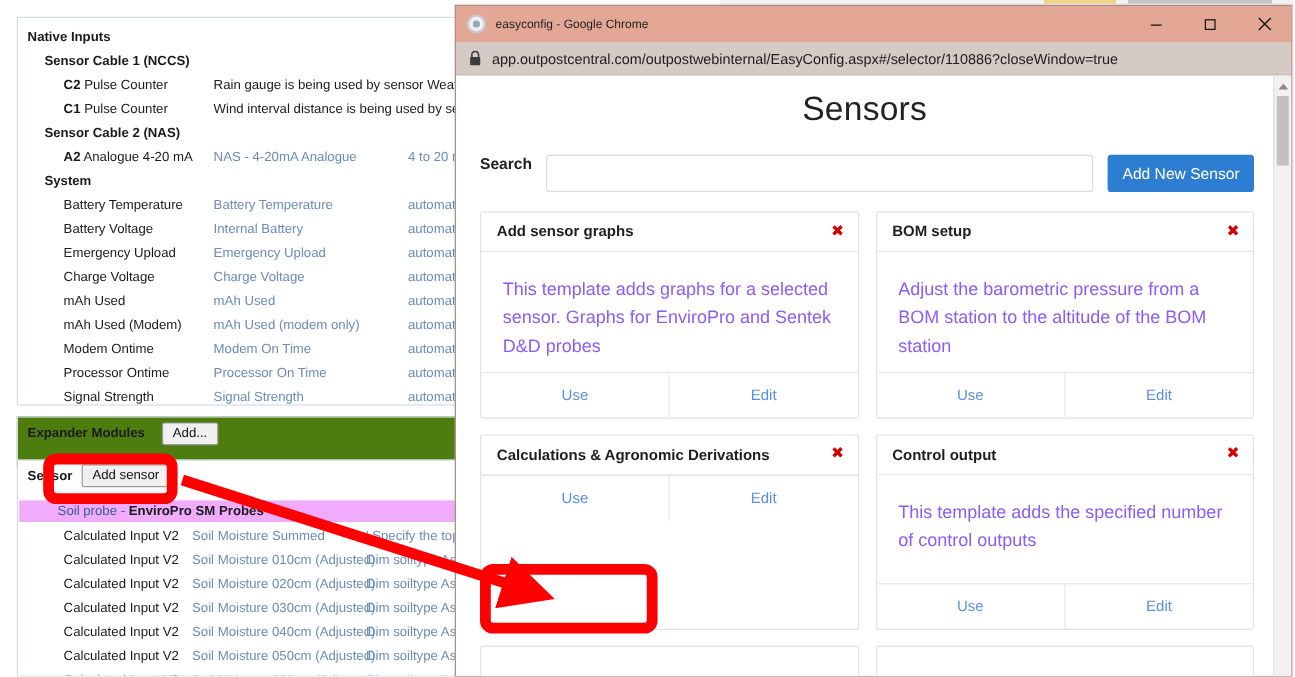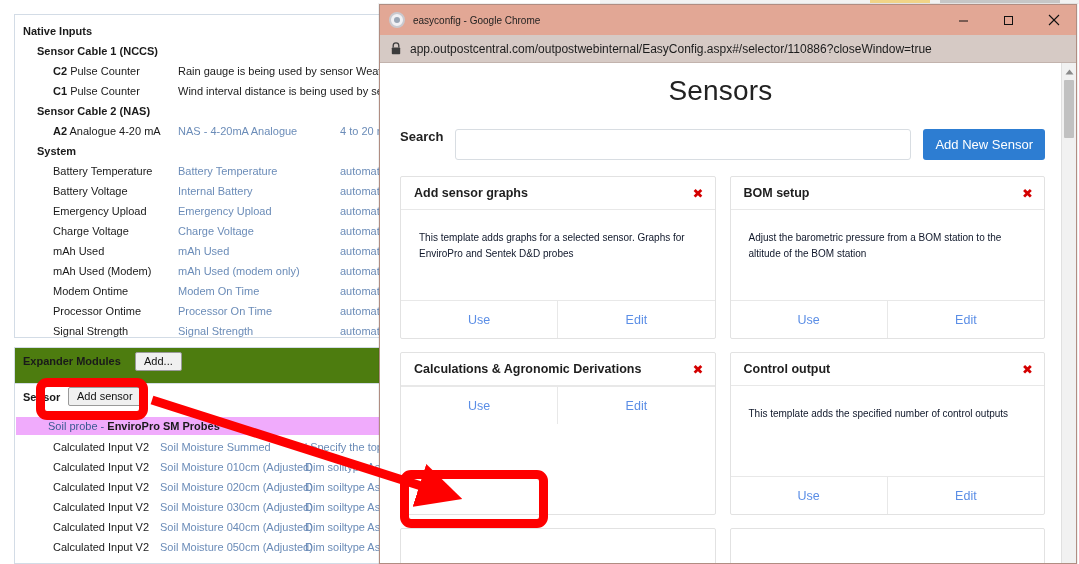--- a/index.html
+++ b/index.html
@@ -114,21 +114,21 @@
   .card-head {
     display: flex; align-items: center; justify-content: space-between;
     padding: 9px 11px 9px 13px; border-bottom: 1px solid #e8e8e8;
   }
   .card-title { font-size: 12.5px; font-weight: bold; color: #1e1e1e; }
   .card-close {
     color: #d40000; font-size: 13px; font-weight: bold; line-height: 1; cursor: pointer;
     font-family: "DejaVu Sans", sans-serif;
   }
   .card-body {
-    flex: 1; padding: 20px 18px 10px 18px; font-size: 10px; color: #0f172a;
+    flex: 1; padding: 20px 18px 10px 18px; font-size: 15px; color: #8b5cf6;
     line-height: 1.55;
   }
   .card-foot {
     display: flex; border-top: 1px solid #e8e8e8; height: 38px;
   }
   .card-foot .fbtn {
     flex: 1; display: flex; align-items: center; justify-content: center;
     font-size: 12.5px; color: #5b8ee6; cursor: pointer;
   }
   .card-foot .fbtn + .fbtn { border-left: 1px solid #e8e8e8; }

